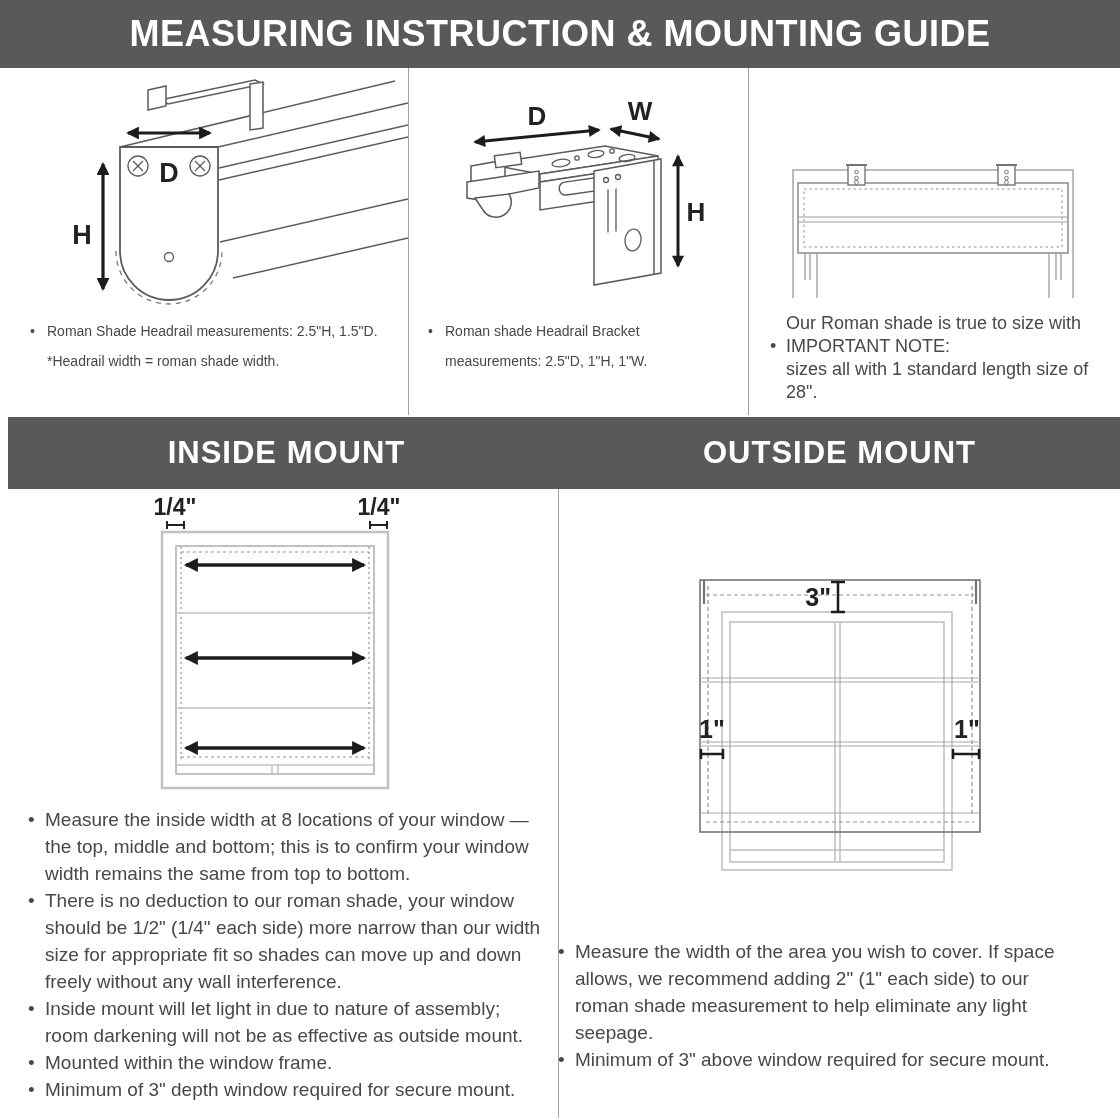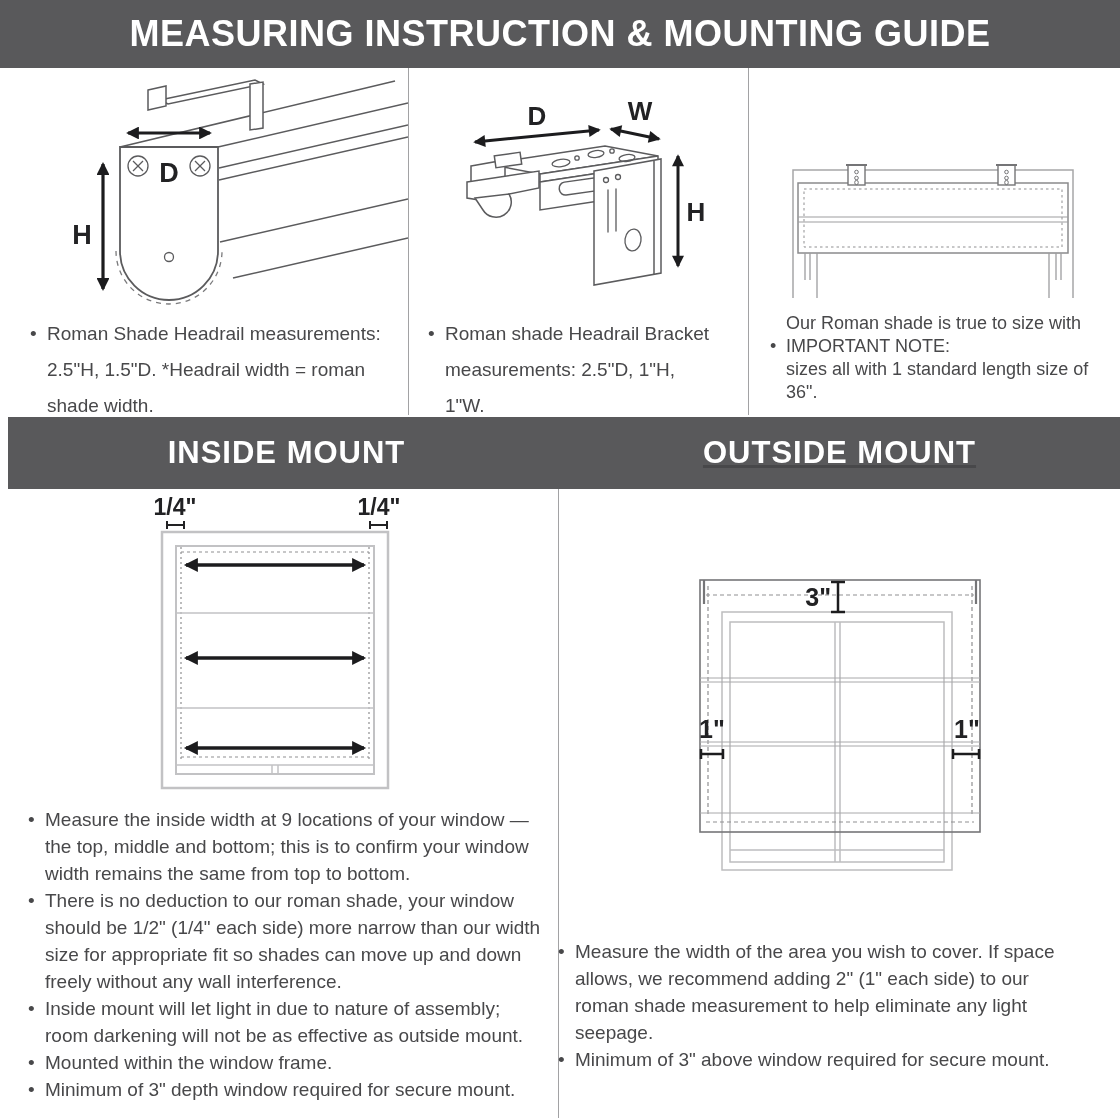--- a/index.html
+++ b/index.html
@@ -11,21 +11,21 @@
     position:absolute;left:0;top:0;width:1120px;height:68px;background:#59595b;
     display:flex;align-items:center;justify-content:center;
   }
   .header-bar .title{color:#ffffff;font-weight:bold;font-size:36px;letter-spacing:.5px;}
   .vdiv{position:absolute;width:1px;background:#a2a2a4;}
   .mount-bar{
     position:absolute;top:417px;height:72px;background:#59595b;
     display:flex;align-items:center;justify-content:center;
   }
   .mount-bar .mount-title{color:#ffffff;font-weight:bold;font-size:31px;letter-spacing:1px;}
-  .panel-note{position:absolute;font-size:19px;line-height:36px;color:#48484a;}
+  .panel-note{position:absolute;font-size:14px;line-height:30px;color:#48484a;}
   .bullets{list-style:none;margin:0;padding:0;}
   .bullets li{position:relative;padding-left:17px;}
   .bullets li::before{content:"\2022";position:absolute;left:0;top:0;}
   .body-bullets{position:absolute;font-size:19px;line-height:27px;color:#48484a;}
   .important-note{font-size:18px;line-height:23px;}
   .important-note .bullet-line{position:relative;padding-left:16px;}
   .important-note .bullet-line::before{content:"\2022";position:absolute;left:0;top:0;}
   .important-note .indent{padding-left:16px;}
   svg{position:absolute;display:block;}
   svg text{font-family:"Liberation Sans","DejaVu Sans",sans-serif;}
@@ -168,27 +168,27 @@
       <line x1="247" y1="97" x2="268" y2="97" stroke="#757577" stroke-width="2"></line>
       <circle cx="257.5" cy="104" r="1.8" fill="none" stroke="#757577" stroke-width="1"></circle>
       <circle cx="257.5" cy="110" r="1.8" fill="none" stroke="#757577" stroke-width="1"></circle>
       <ellipse cx="257.5" cy="114.5" rx="1.8" ry="2.2" fill="none" stroke="#757577" stroke-width="1"></ellipse>
     </g>
   </svg>
 
   <div class="panel-note important-note" style="left:770px;top:312px;width:348px;">
     <div class="note-line indent">Our Roman shade is true to size with</div>
     <div class="note-line bullet-line">IMPORTANT NOTE:</div>
-    <div class="note-line indent">sizes all with 1 standard length size of 36".</div>
+    <div class="note-line indent">sizes all with 1 standard length size of 28".</div>
   </div>
 
   <div class="mount-bar" style="left:8px;width:557px;">
     <span class="mount-title">INSIDE MOUNT</span>
   </div>
-  <div class="mount-bar" style="left:559px;width:561px;text-decoration:underline;">
+  <div class="mount-bar" style="left:559px;width:561px;">
     <span class="mount-title">OUTSIDE MOUNT</span>
   </div>
   <div class="vdiv" style="left:558px;top:489px;height:629px;"></div>
 
   <svg style="left:100px;top:495px;" width="360" height="310" viewBox="0 0 360 310">
     <g>
       <text x="75" y="20" text-anchor="middle" font-size="23" class="dim-label">1/4"</text>
       <g stroke="#222224" stroke-width="2">
         <line x1="67" y1="30" x2="84" y2="30"></line>
         <line x1="67" y1="26" x2="67" y2="34"></line>
@@ -222,21 +222,21 @@
     </g>
     <g stroke="#1c1c1e" stroke-width="3.5">
       <line x1="86" y1="70" x2="264" y2="70" marker-start="url(#ah)" marker-end="url(#ah)"></line>
       <line x1="86" y1="163" x2="264" y2="163" marker-start="url(#ah)" marker-end="url(#ah)"></line>
       <line x1="86" y1="253" x2="264" y2="253" marker-start="url(#ah)" marker-end="url(#ah)"></line>
     </g>
   </svg>
 
   <div class="body-bullets" style="left:28px;top:806px;width:515px;">
     <ul class="bullets">
-      <li>Measure the inside width at 9 locations of your window —the top, middle and bottom; this is to confirm your window width remains the same from top to bottom.</li>
+      <li>Measure the inside width at 8 locations of your window —the top, middle and bottom; this is to confirm your window width remains the same from top to bottom.</li>
       <li>There is no deduction to our roman shade, your window should be 1/2" (1/4" each side) more narrow than our width size for appropriate fit so shades can move up and down freely without any wall interference.</li>
       <li>Inside mount will let light in due to nature of assembly; room darkening will not be as effective as outside mount.</li>
       <li>Mounted within the window frame.</li>
       <li>Minimum of 3" depth window required for secure mount.</li>
     </ul>
   </div>
 
   <svg style="left:640px;top:570px;" width="420" height="360" viewBox="0 0 420 360">
     <g stroke="#bdbdbf" stroke-width="1.5" fill="none">
       <rect x="82" y="42" width="230" height="258"></rect>

